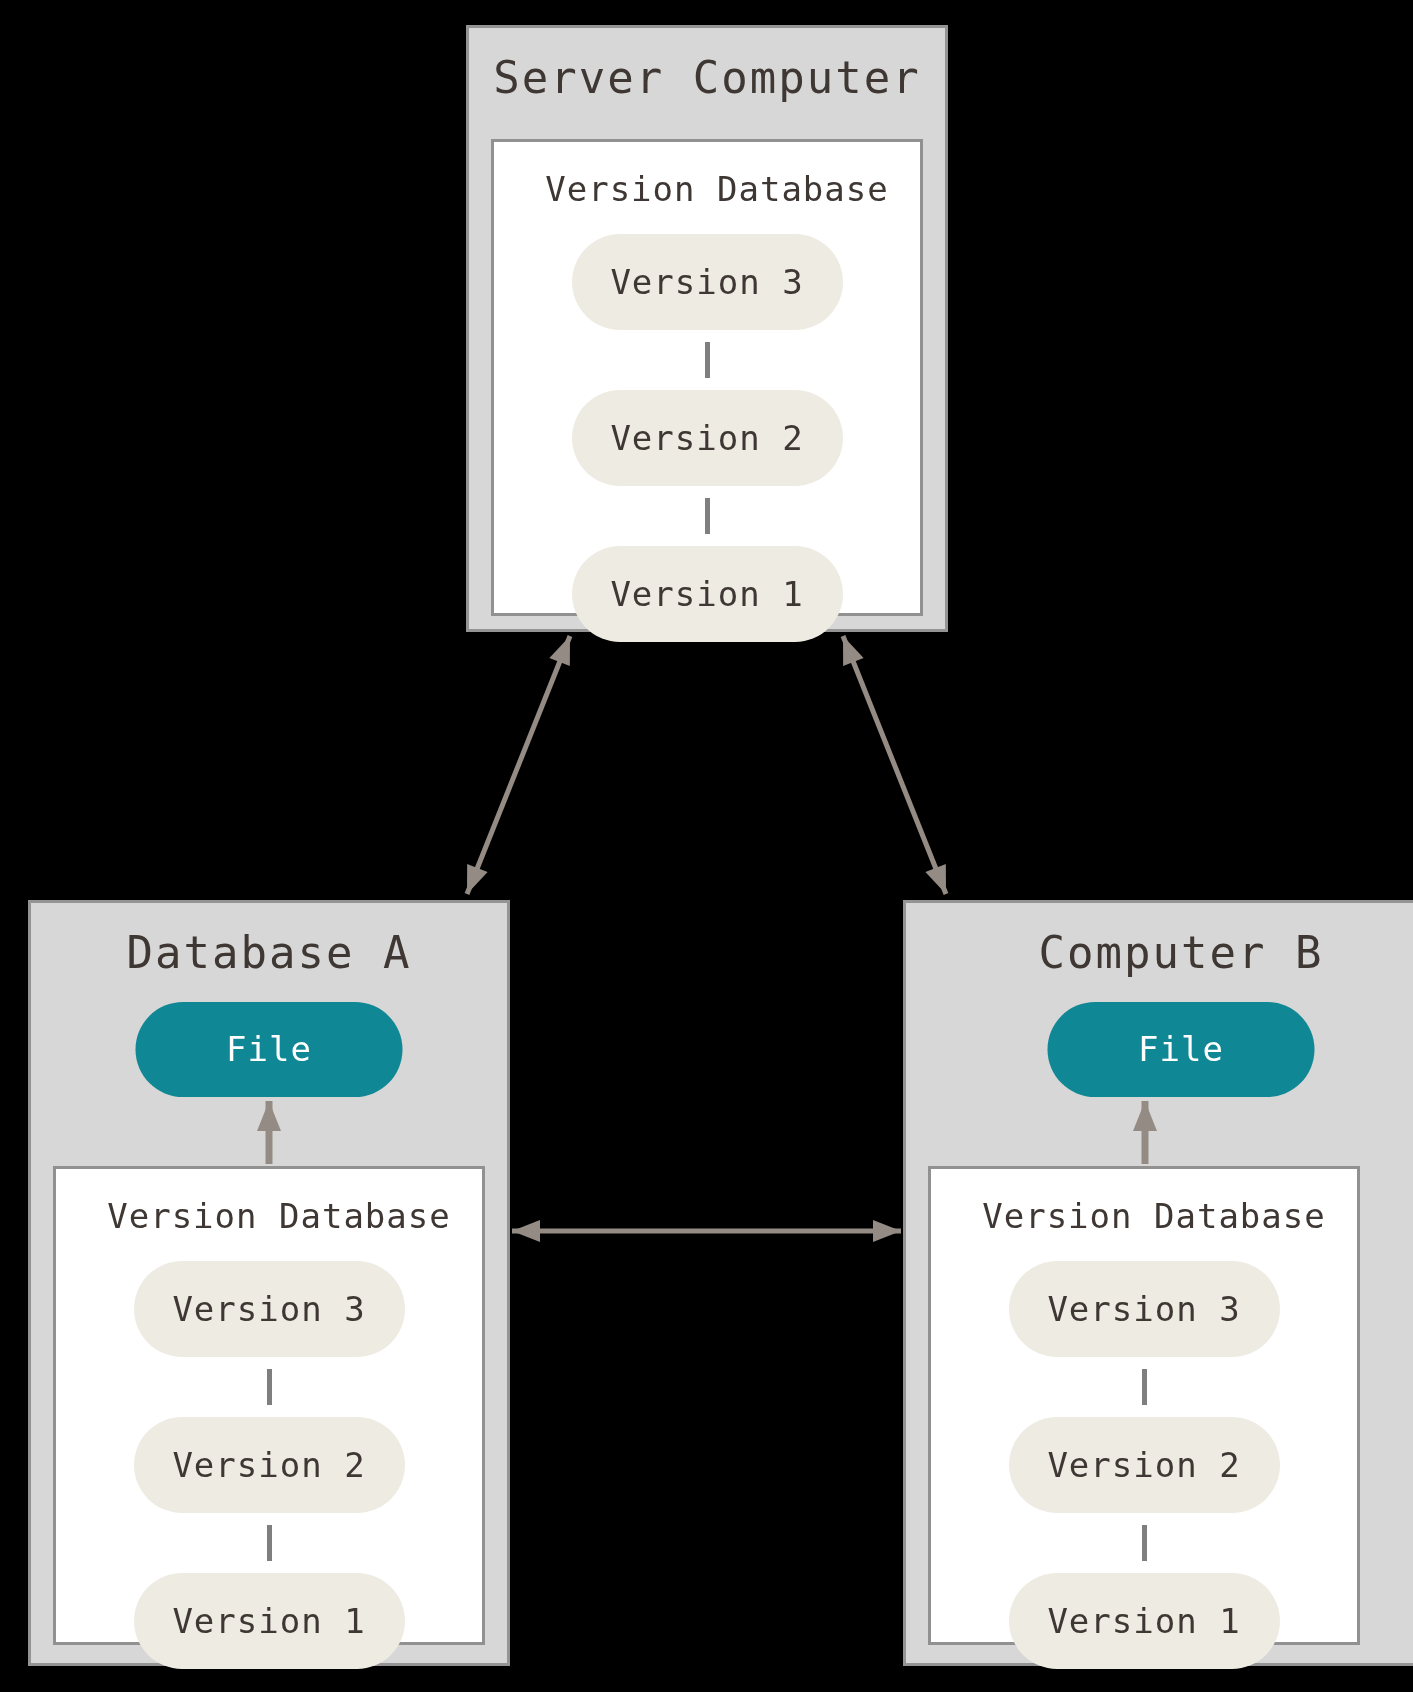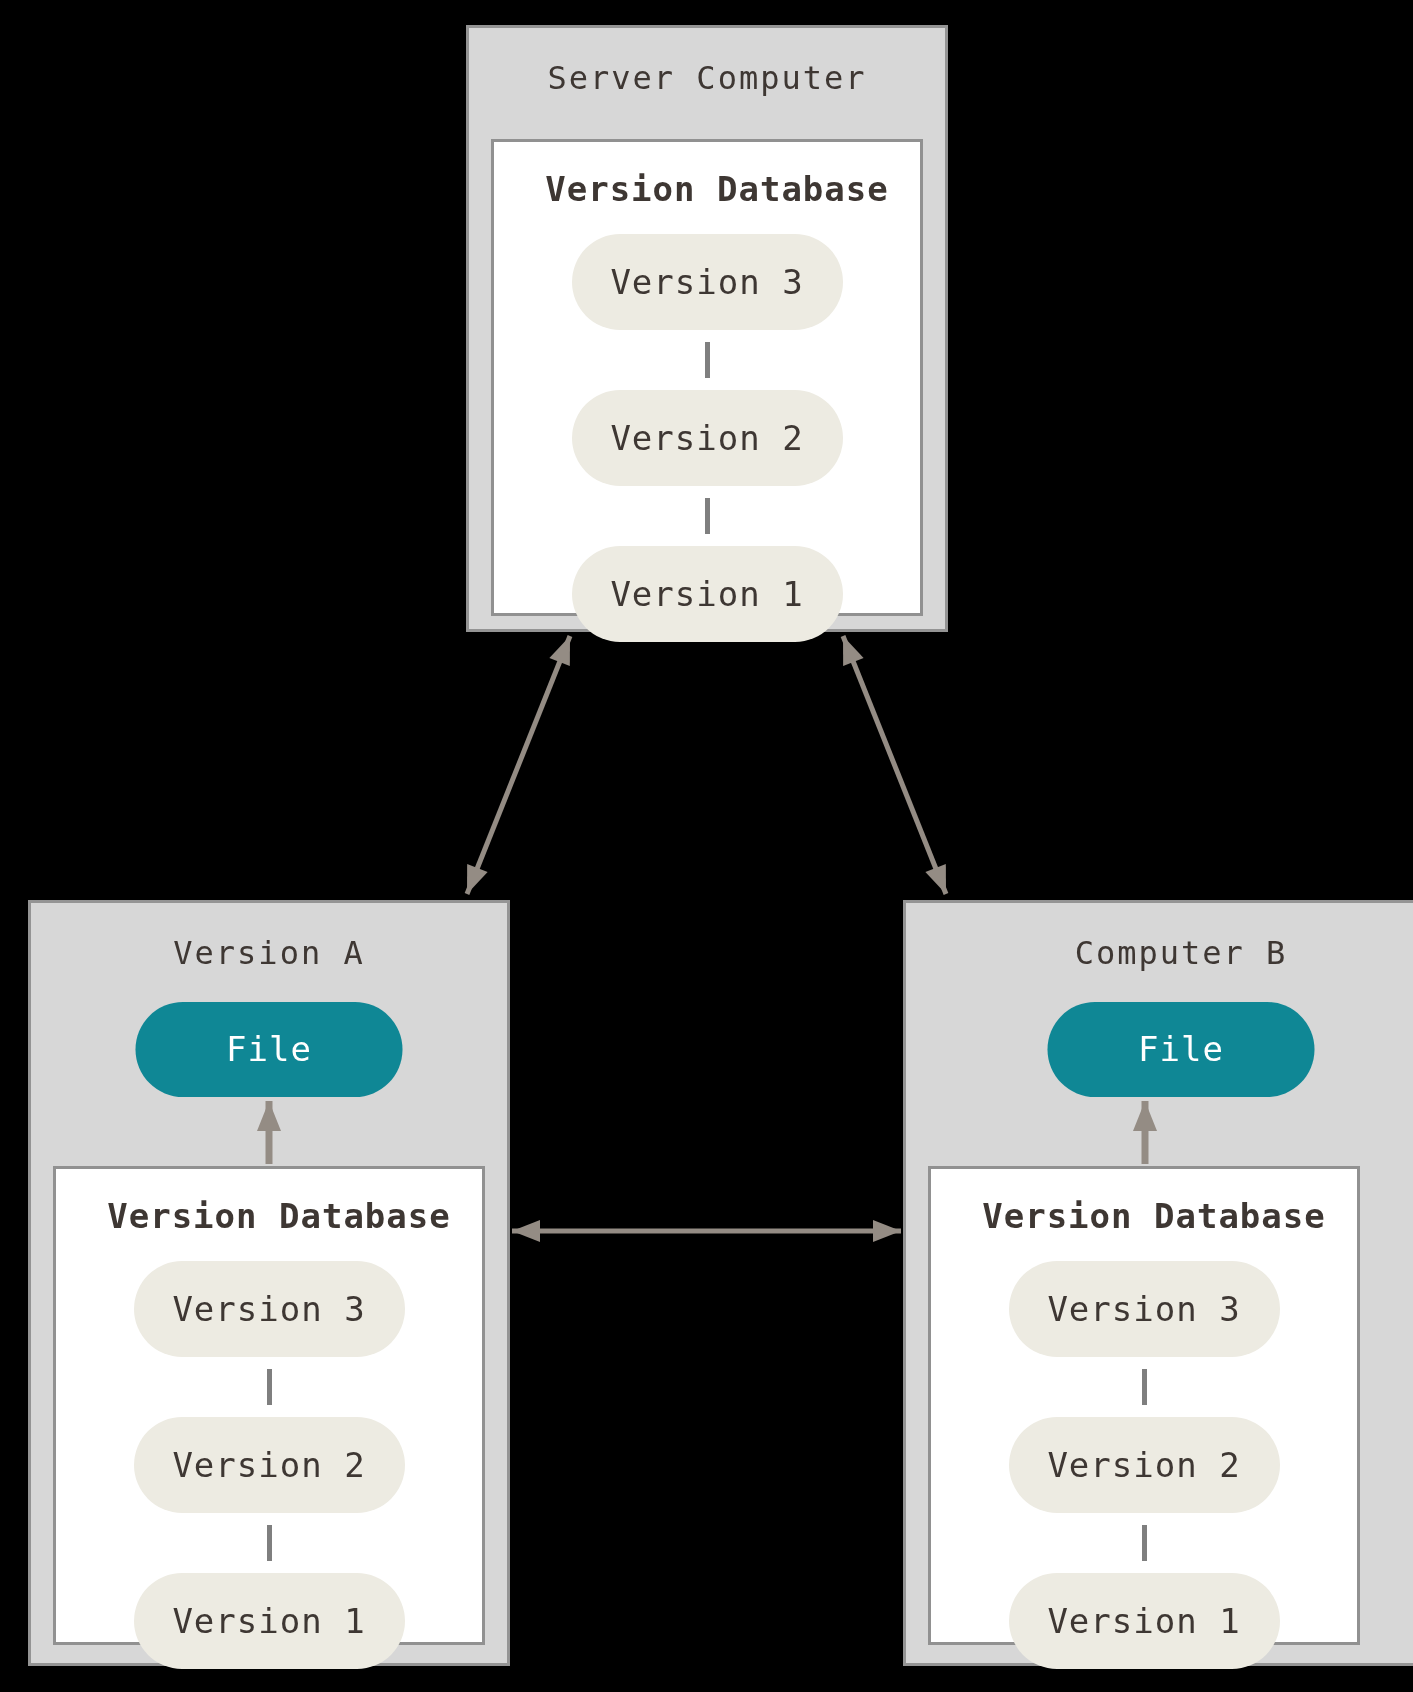--- a/index.html
+++ b/index.html
@@ -16,41 +16,41 @@
     background: #d7d7d7;
     border: 3px solid #949494;
     box-sizing: border-box;
   }
   .box-server   { left: 466px; top: 25px;  width: 482px; height: 607px; }
   .box-computer-a { left: 28px;  top: 900px; width: 482px; height: 766px; }
   .box-computer-b { left: 903px; top: 900px; width: 556px; height: 766px; }
   .box-title {
     margin: 26px 0 0 0;
     text-align: center;
-    font-size: 32px;
+    font-size: 44px;
     line-height: 48px;
     font-weight: normal;
     letter-spacing: 2px;
     color: #3e3733;
   }
   .panel {
     position: absolute;
     left: 22px;
     background: #ffffff;
     border: 3px solid #919191;
     box-sizing: border-box;
   }
   .box-server .panel   { top: 111px; width: 432px; height: 477px; }
   .box-computer-a .panel, .box-computer-b .panel { top: 263px; width: 432px; height: 479px; }
   .panel-title {
     margin: 24px 0 0 0;
     text-align: center;
     font-size: 34px;
     line-height: 46px;
-    font-weight: bold;
+    font-weight: normal;
     letter-spacing: 1px;
     color: #3e3733;
     padding-left: 20px;
   }
   .pill {
     width: 271px;
     height: 96px;
     border-radius: 48px;
     background: #edebe2;
     margin: 12px auto;
@@ -102,21 +102,21 @@
       <h3 class="panel-title">Version Database</h3>
       <div class="pill pill-first">Version 3</div>
       <div class="link-line"></div>
       <div class="pill">Version 2</div>
       <div class="link-line"></div>
       <div class="pill">Version 1</div>
     </div>
   </section>
 
   <section class="box box-computer-a">
-    <h2 class="box-title">Version A</h2>
+    <h2 class="box-title">Database A</h2>
     <div class="file-pill">File</div>
     <div class="panel">
       <h3 class="panel-title">Version Database</h3>
       <div class="pill pill-first">Version 3</div>
       <div class="link-line"></div>
       <div class="pill">Version 2</div>
       <div class="link-line"></div>
       <div class="pill">Version 1</div>
     </div>
   </section>

